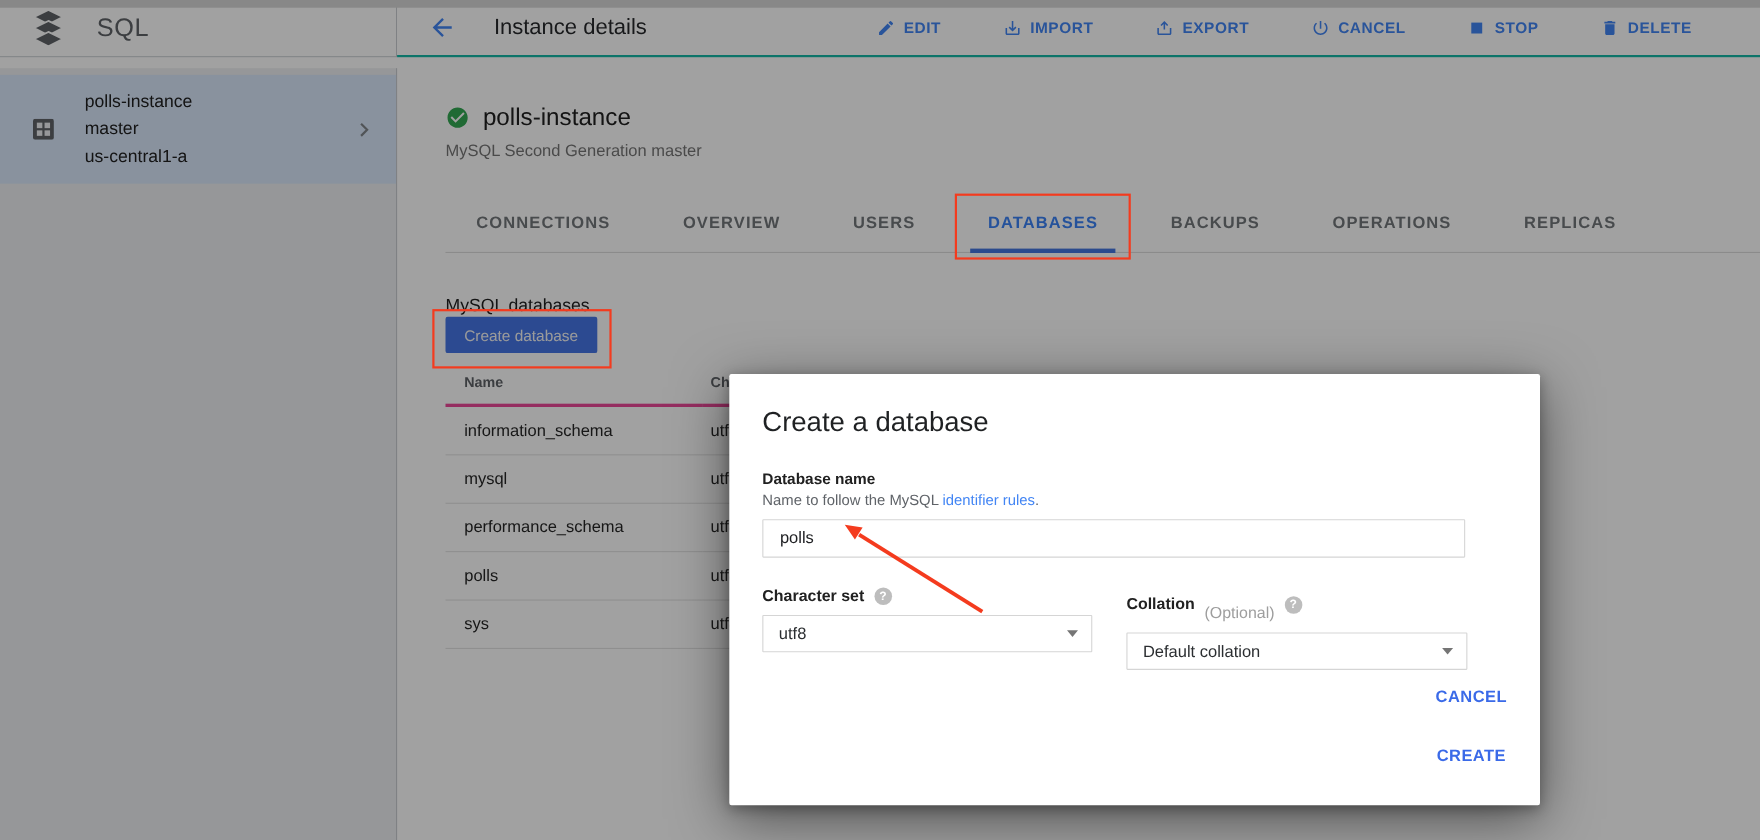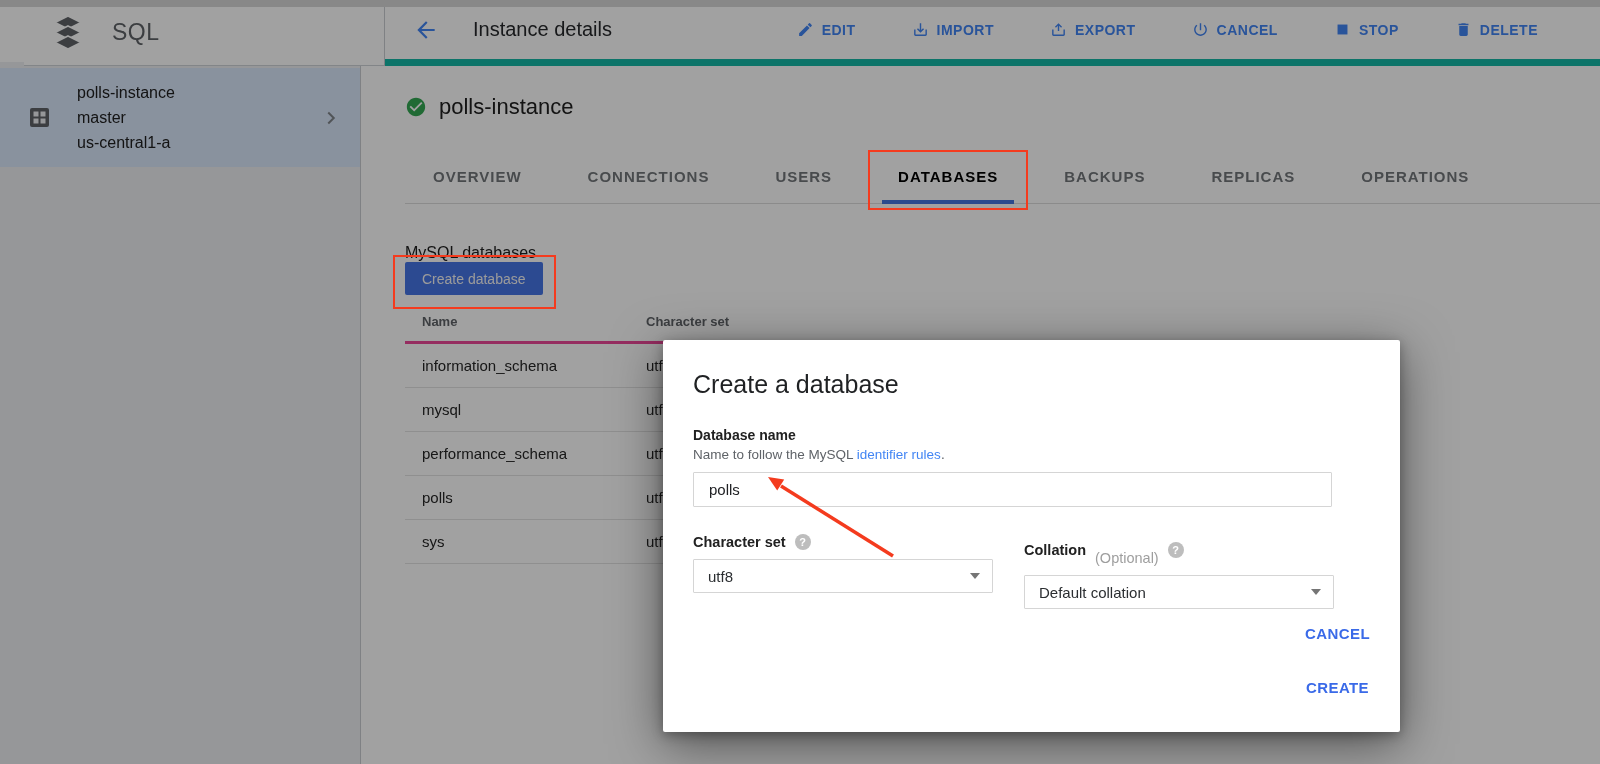--- a/index.html
+++ b/index.html
@@ -1,26 +1,26 @@
 <!DOCTYPE html>
 <html><head>
 <meta charset="utf-8">
 <style>
   html,body{margin:0;padding:0;background:#fff;}
   .stage{position:relative;width:1600px;height:764px;overflow:hidden;
          font-family:"Liberation Sans",sans-serif;background:#fff;color:#202124;}
 
   
   .window-edge{position:absolute;top:0;left:0;right:0;height:7px;background:#d7d7d7;z-index:2;}
-  .topbar{position:absolute;top:0;left:0;right:0;height:66px;display:flex;z-index:1;padding-left:24px;}
+  .topbar{position:absolute;top:0;left:0;right:0;height:52px;display:flex;z-index:1;}
   .topbar-left{width:361px;box-sizing:border-box;display:flex;align-items:center;
                padding-left:26px;background:#fff;border-right:1px solid #c9cdd1;border-bottom:1px solid #cfd3d7;}
   .app-logo{width:36px;height:36px;margin-right:26px;}
   .app-name{font-size:23px;color:#5f6368;letter-spacing:.5px;}
-  .topbar-main{flex:1;display:flex;align-items:center;background:#fff;border-bottom:7px solid #14b8a6;}
+  .topbar-main{flex:1;display:flex;align-items:center;background:#fff;border-bottom:2px solid #14b8a6;}
   .back-btn{margin-left:28px;width:26px;height:26px;border:none;background:none;padding:0;cursor:pointer;color:#4285f4;}
   .back-btn svg{width:26px;height:26px;}
   .page-title{margin:0 0 0 34px;font-size:20px;font-weight:400;color:#27292c;}
   .toolbar-actions{margin-left:auto;display:flex;align-items:center;gap:56px;padding-right:62px;}
   .tb-btn{display:flex;align-items:center;gap:8px;border:none;background:none;padding:0;cursor:pointer;
           color:#4285f4;font-family:inherit;font-size:14px;font-weight:bold;letter-spacing:.5px;justify-content:space-between;}
   .tb-btn svg{width:17px;height:17px;flex:0 0 auto;}
 
   
   .sidebar{position:absolute;top:62px;left:0;bottom:0;width:361px;box-sizing:border-box;
@@ -35,21 +35,21 @@
   .content{position:absolute;top:62px;left:362px;right:0;bottom:0;background:#fff;
            box-sizing:border-box;padding-left:43px;}
   .instance-header{margin-top:32px;display:flex;align-items:center;}
   .check-icon{width:22px;height:22px;margin-right:12px;}
   .instance-name{font-size:22px;font-weight:400;color:#212121;margin:0;}
   .instance-subtitle{margin-top:9px;font-size:15px;color:#757575;}
 
   .tabs{margin-top:40px;display:flex;gap:34px;padding-left:12px;border-bottom:1px solid #dcdcdc;}
   .tab{position:relative;padding:8px 16px 18px 16px;font-size:15px;font-weight:bold;letter-spacing:1px;
        color:#73777b;cursor:pointer;white-space:nowrap;}
-  .tab.active{color:#000000;text-align:center;}
+  .tab.active{color:#3b82f6;text-align:center;}
   .tab.active::after{content:"";position:absolute;left:0;right:0;bottom:-1px;height:4px;background:#4576e0;}
 
   .section-heading{margin-top:40px;font-size:16px;color:#212121;}
   .create-wrap{position:relative;display:inline-block;margin-top:0;text-decoration:underline;}
   .create-btn{height:33px;padding:0 17px;border:none;border-radius:2px;cursor:pointer;
               background:#4776e6;color:#f5f5f5;font-family:inherit;font-size:14px;}
 
   .db-table{margin-top:19px;width:900px;border-collapse:collapse;table-layout:fixed;}
   .db-table th{width:217px;text-align:left;font-size:13px;font-weight:bold;color:#5f6368;
                padding:0 0 12px 17px;border-bottom:3px solid #ec4899;}
@@ -175,32 +175,33 @@
   </div>
 
   <div class="content">
 
     <div class="instance-header">
       <svg class="check-icon" viewBox="0 0 24 24">
         <path d="M12 2C6.48 2 2 6.48 2 12s4.48 10 10 10 10-4.48 10-10S17.52 2 12 2zm-2 15l-5-5 1.41-1.41L10 14.17l7.59-7.59L19 8l-9 9z" fill="#34a853"></path>
       </svg>
       <h2 class="instance-name">polls-instance</h2>
     </div>
+    <div class="instance-subtitle">MySQL Second Generation master</div>
 
     <div class="tabs">
+      <div class="tab">CONNECTIONS</div>
       <div class="tab">OVERVIEW</div>
-      <div class="tab">CONNECTIONS</div>
       <div class="tab">USERS</div>
       <div class="tab active">
         <span>DATABASES</span>
         <i class="anno-box tab-anno"></i>
       </div>
       <div class="tab">BACKUPS</div>
+      <div class="tab">OPERATIONS</div>
       <div class="tab">REPLICAS</div>
-      <div class="tab">OPERATIONS</div>
     </div>
 
     <div class="section-heading">MySQL databases</div>
 
     <div class="create-wrap">
       <button class="create-btn">Create database</button>
       <i class="anno-box btn-anno"></i>
     </div>
 
     <table class="db-table">

